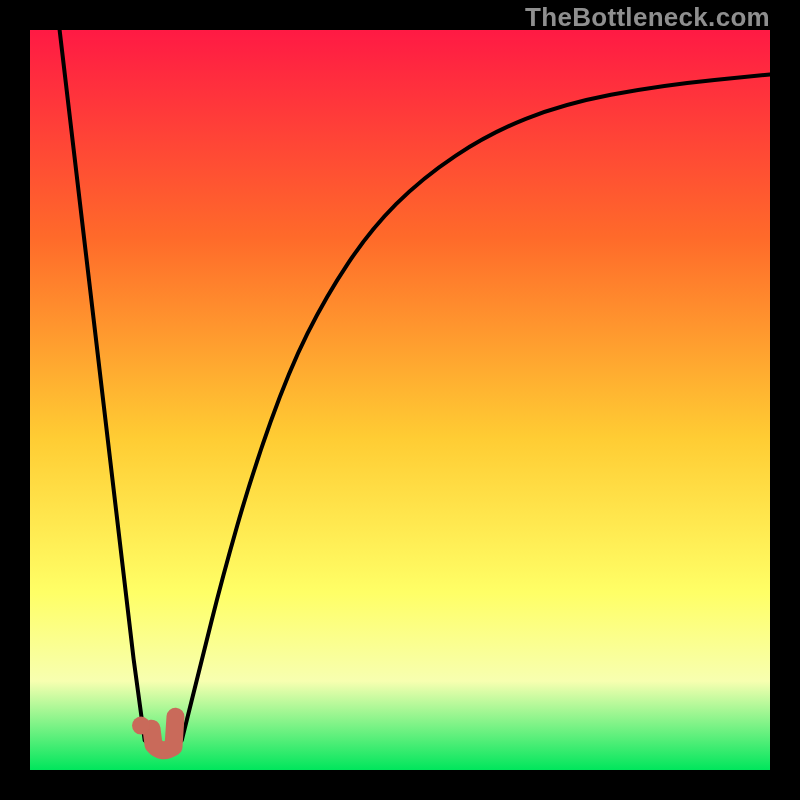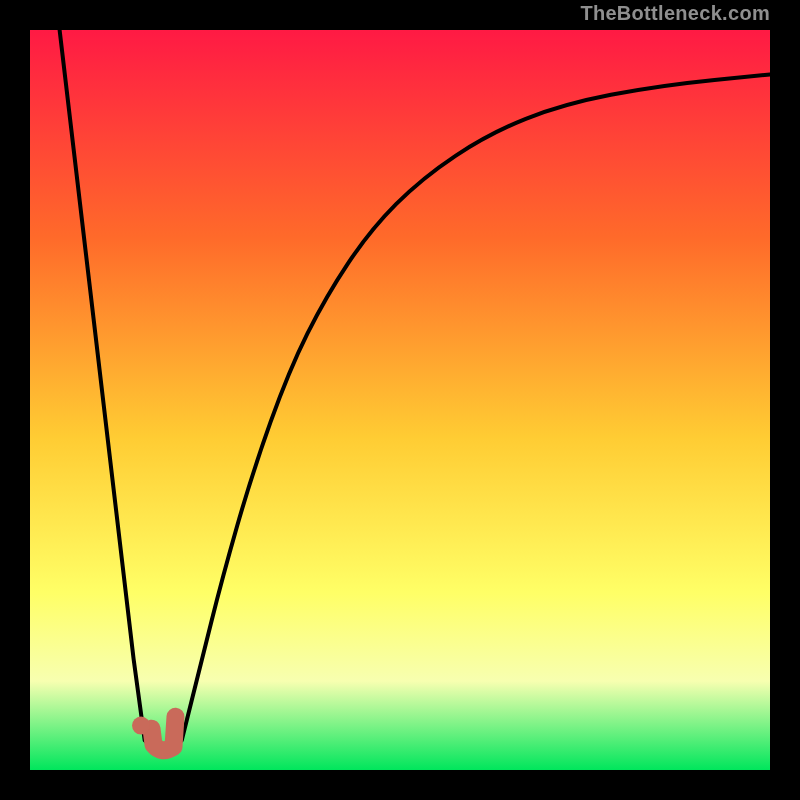--- a/index.html
+++ b/index.html
@@ -24,21 +24,21 @@
     top: 30px;
     width: 740px;
     height: 740px;
     overflow: hidden;
   }
   .watermark {
     position: absolute;
     top: 2px;
     right: 30px;
     font-family: Arial, Helvetica, sans-serif;
-    font-size: 20px;
+    font-size: 26px;
     font-weight: 600;
     color: #8f8f8f;
     letter-spacing: 0.3px;
   }
   svg { display: block; }
 </style>
 </head>
 <body>
 
 <div class="frame">

